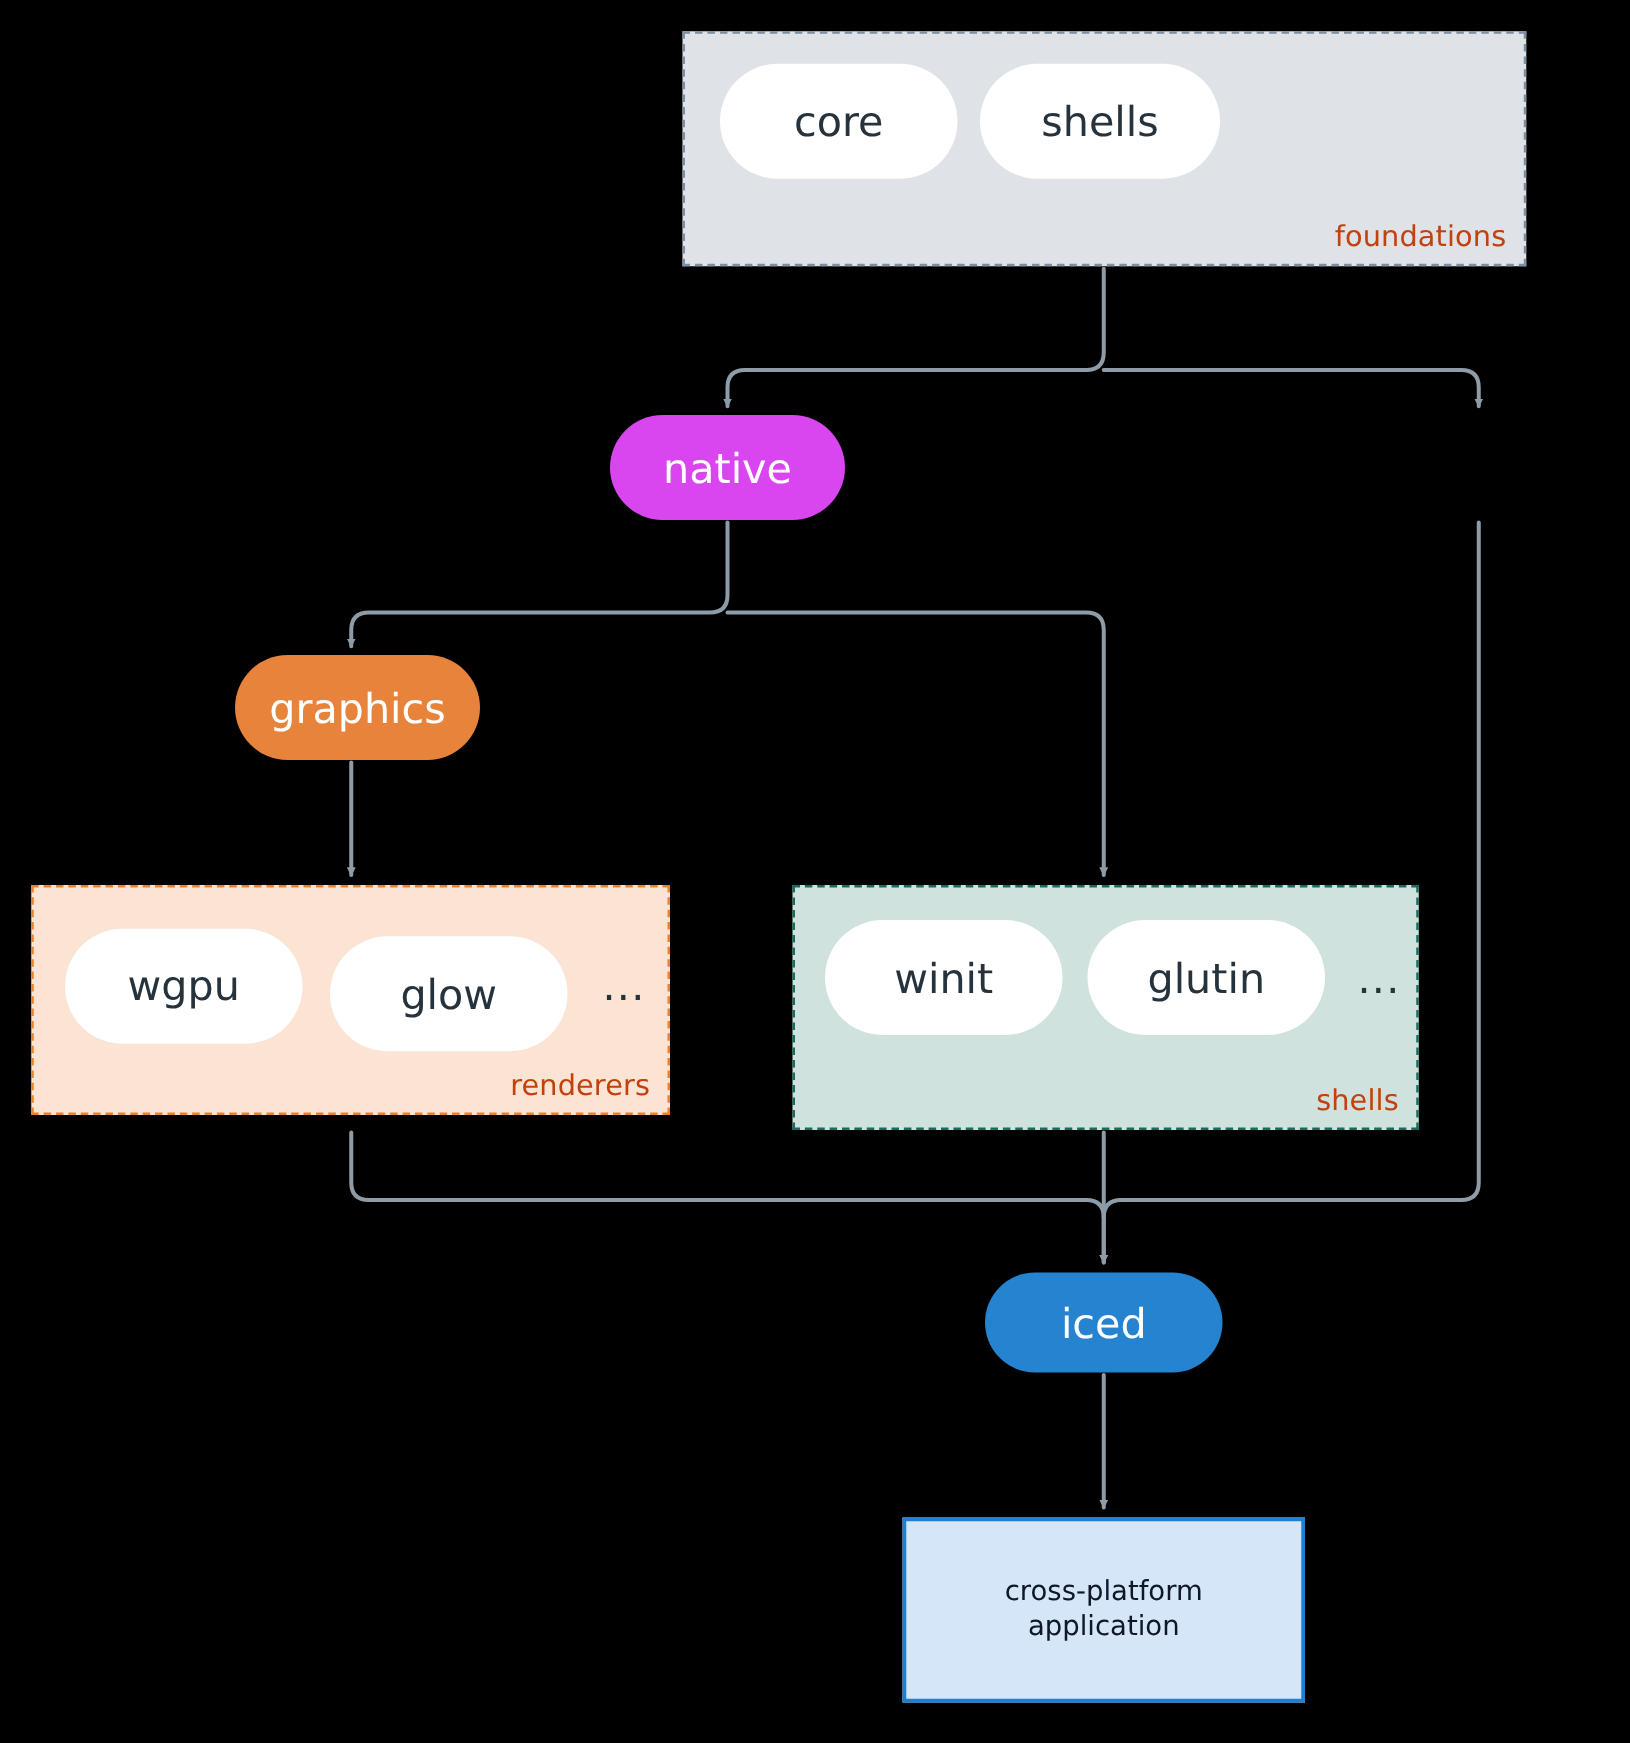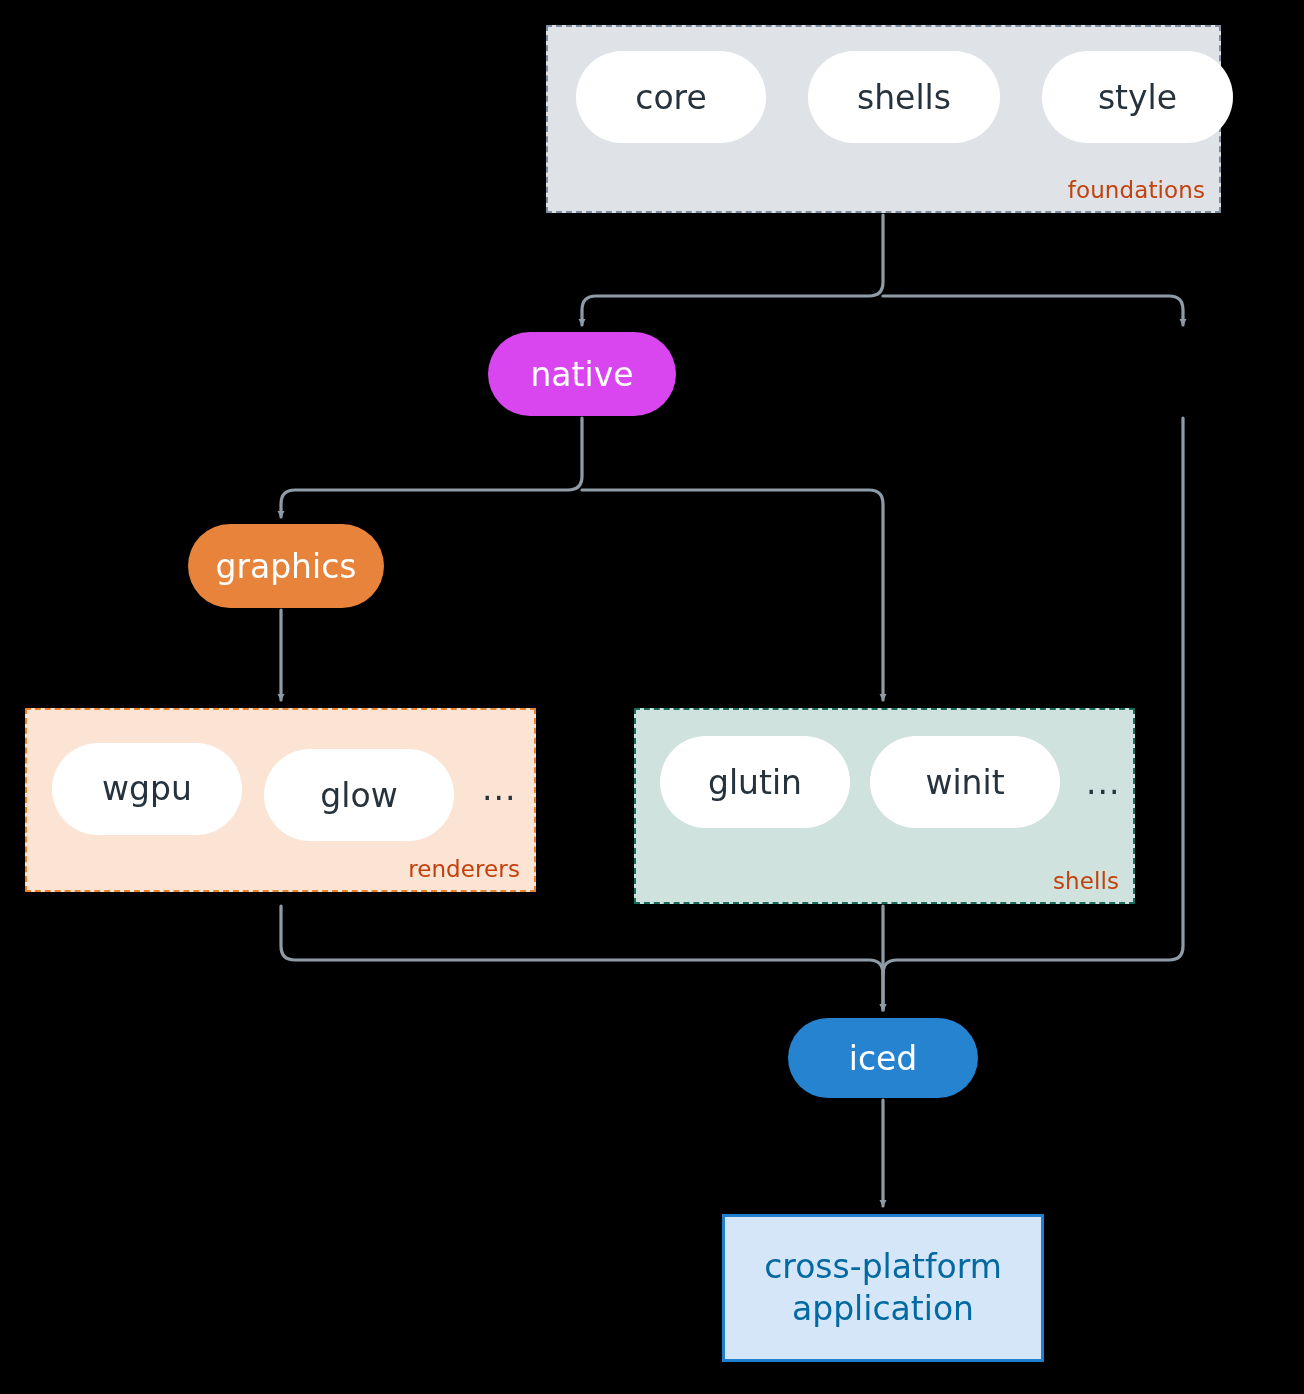--- a/index.html
+++ b/index.html
@@ -105,22 +105,22 @@
   .terminal {
     position: absolute;
     left: 722px; top: 1214px; width: 322px; height: 148px;
     box-sizing: border-box;
     background: #D4E6F8;
     border: 3px solid #2080D0;
     display: flex;
     flex-direction: column;
     align-items: center;
     justify-content: center;
-    color: #0369a1;
-    font-size: 33px;
+    color: #0f172a;
+    font-size: 22px;
     line-height: 1.28;
   }
 </style>
 </head>
 <body>
 
 <div id="canvas">
 
   <svg id="wires" viewBox="0 0 1304 1394" xmlns="http://www.w3.org/2000/svg">
     <defs>
@@ -144,41 +144,40 @@
 
       <path d="M883,906 L883,1010" marker-end="url(#ah)"></path>
 
       <path d="M1183,418 L1183,946 Q1183,960 1169,960 L897,960 Q883,960 883,974"></path>
 
       <path d="M883,1100 L883,1206" marker-end="url(#ah)"></path>
     </g>
   </svg>
 
   <div class="group g-foundations">
-    <div class="group-row" style="left:28px; top:24px; gap:42px;justify-content:center;">
+    <div class="group-row" style="left:28px; top:24px; gap:18px;justify-content:center;">
       <div class="chip" style="width:190px;">core</div>
       <div class="chip" style="width:192px;">shells</div>
-      <div class="chip" style="width:191px;">style</div>
     </div>
     <div class="group-label">foundations</div>
   </div>
 
   <div class="group g-renderers">
     <div class="group-row" style="left:25px; top:26px; gap:22px;">
       <div class="chip" style="width:190px;">wgpu</div>
       <div class="chip" style="width:190px;margin-top:13px;">glow</div>
       <div class="ellipsis">...</div>
     </div>
     <div class="group-label">renderers</div>
   </div>
 
   <div class="group g-shells">
     <div class="group-row" style="left:24px; top:26px; gap:20px;">
+      <div class="chip" style="width:190px;">winit</div>
       <div class="chip" style="width:190px;">glutin</div>
-      <div class="chip" style="width:190px;">winit</div>
       <div class="ellipsis">...</div>
     </div>
     <div class="group-label">shells</div>
   </div>
 
   <div class="pill p-native">native</div>
   <div class="pill p-graphics">graphics</div>
   <div class="pill p-iced">iced</div>
 
   <div class="terminal">

